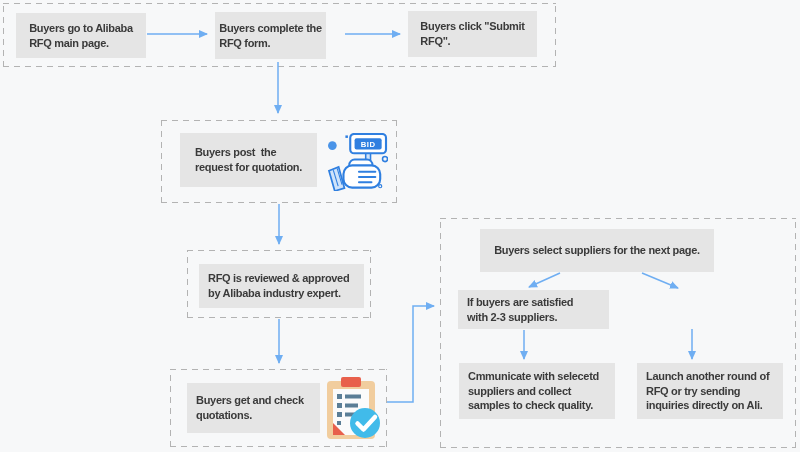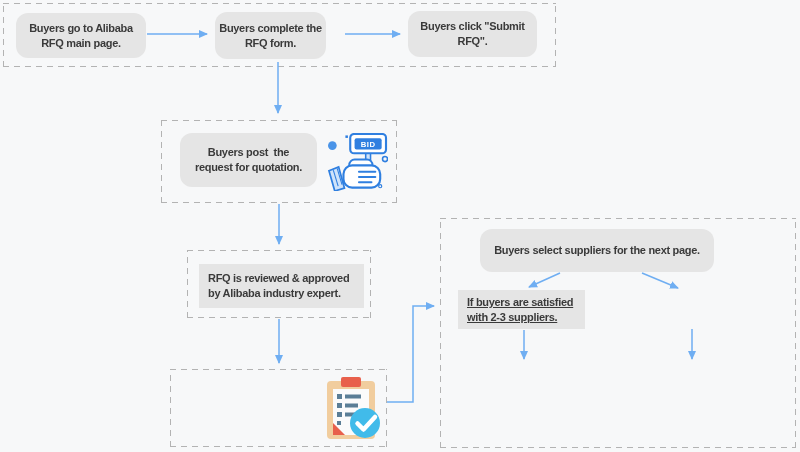--- a/index.html
+++ b/index.html
@@ -43,21 +43,21 @@
     background:var(--box-fill);
     color:var(--box-text);
     font-size:11px;
     font-weight:700;
     letter-spacing:-0.3px;
     line-height:1.33;
     display:flex;
     align-items:center;
   }
   .gbox span{white-space:pre-line;}
-  .center{justify-content:center;text-align:center;border-radius:12px;}
+  .center{justify-content:center;text-align:left;}
   .leftpad{padding-left:9px;padding-right:4px;text-align:left;}
   .arrows{position:absolute;left:0;top:0;pointer-events:none;}
   .icon{position:absolute;}
 </style>
 </head>
 <body>
 
 <div class="stage">
 
   <div class="dashed" style="left:3px;top:3px;width:553px;height:64px;">
@@ -106,20 +106,24 @@
   </div>
 
   <div class="dashed" style="left:187px;top:250px;width:184px;height:68px;">
     <div class="gbox leftpad" style="left:12px;top:14px;width:165px;height:44px;box-sizing:border-box;">
       <span>RFQ is reviewed &amp; approved
 by Alibaba industry expert.</span>
     </div>
   </div>
 
   <div class="dashed" style="left:170px;top:369px;width:217px;height:78px;">
+    <div class="gbox leftpad" style="left:17px;top:14px;width:133px;height:50px;box-sizing:border-box;">
+      <span>Buyers get and check
+quotations.</span>
+    </div>
 
     <svg class="icon" style="left:155px;top:8px;" width="58" height="64" viewBox="0 0 58 64">
       <rect x="2" y="4" width="48" height="58" rx="4" fill="var(--clipboard-tan)"></rect>
       <rect x="8" y="12" width="36" height="46" fill="#fbfbfb"></rect>
       <rect x="16" y="0" width="20" height="10" rx="2" fill="var(--clipboard-red)"></rect>
       <rect x="12" y="17" width="5" height="5" fill="var(--clipboard-slate)"></rect>
       <rect x="20" y="17.5" width="16" height="4" fill="var(--clipboard-slate)"></rect>
       <rect x="12" y="26" width="5" height="5" fill="var(--clipboard-slate)"></rect>
       <rect x="20" y="26.5" width="13" height="4" fill="var(--clipboard-slate)"></rect>
       <rect x="12" y="35" width="5" height="5" fill="var(--clipboard-slate)"></rect>
@@ -128,23 +132,33 @@
       <path d="M8,46 L8,58 L20,58 Z" fill="var(--clipboard-red)"></path>
       <circle cx="40" cy="46" r="15" fill="var(--check-circle)"></circle>
       <path d="M32.5,46.5 l6,6 l11.5,-12.5" stroke="#ffffff" stroke-width="4.5" fill="none" stroke-linecap="round" stroke-linejoin="round"></path>
     </svg>
   </div>
 
   <div class="dashed" style="left:440px;top:218px;width:356px;height:230px;">
     <div class="gbox center" style="left:40px;top:11px;width:234px;height:43px;">
       <span>Buyers select suppliers for the next page.</span>
     </div>
-    <div class="gbox leftpad" style="left:18px;top:72px;width:127px;height:39px;box-sizing:border-box;text-decoration:underline;">
+    <div class="gbox leftpad" style="left:18px;top:72px;width:151px;height:39px;box-sizing:border-box;">
       <span>If buyers are satisfied
 with 2-3 suppliers.</span>
+    </div>
+    <div class="gbox leftpad" style="left:19px;top:145px;width:156px;height:56px;box-sizing:border-box;">
+      <span>Cmmunicate with selecetd
+suppliers and collect
+samples to check quality.</span>
+    </div>
+    <div class="gbox leftpad" style="left:197px;top:145px;width:146px;height:56px;box-sizing:border-box;">
+      <span>Launch another round of
+RFQ or try sending
+inquiries directly on Ali.</span>
     </div>
   </div>
 
   <svg class="arrows" width="800" height="452" viewBox="0 0 800 452">
     <defs>
       <marker id="ah" markerUnits="userSpaceOnUse" markerWidth="10" markerHeight="9" refX="8" refY="4" orient="auto">
         <path d="M0,0 L9,4 L0,8 Z" fill="var(--arrow, #6faef2)"></path>
       </marker>
     </defs>
     <g stroke="var(--arrow, #6faef2)" stroke-width="1.5" fill="none">

